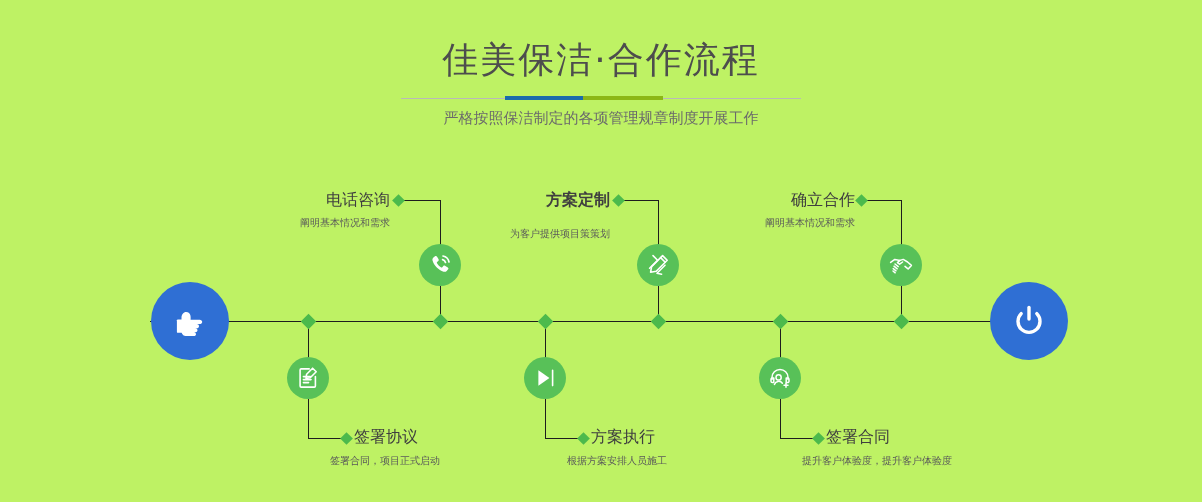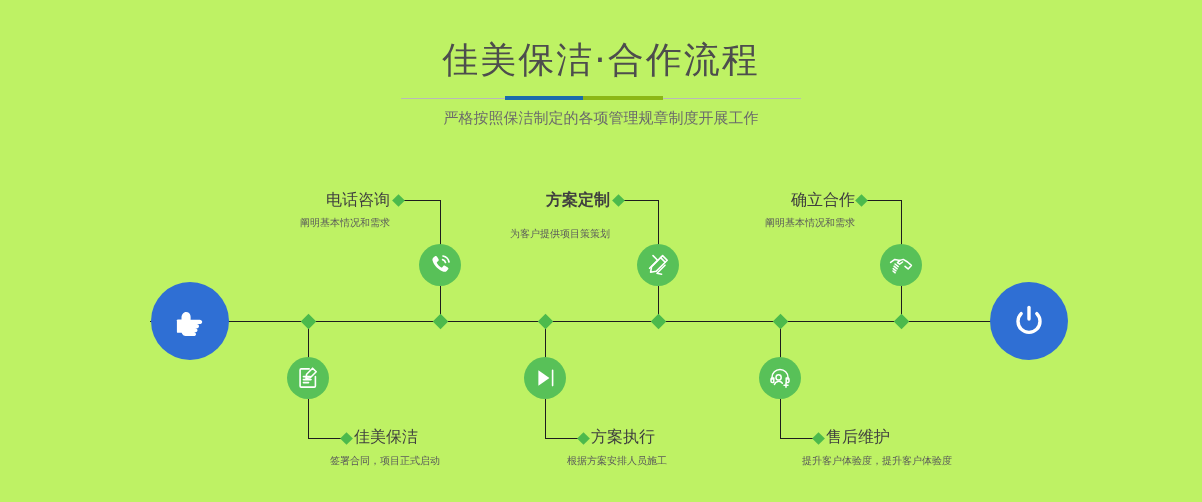--- a/index.html
+++ b/index.html
@@ -276,21 +276,21 @@
       <span>
         <svg width="26" height="26" viewBox="0 0 26 26" fill="none" stroke="#ffffff" stroke-width="1.6" stroke-linecap="round" stroke-linejoin="round">
           <path d="M20.4 11.6V21c0 .6-.5 1.1-1.1 1.1H6.2c-.6 0-1.1-.5-1.1-1.1V5.0c0-.6.5-1.1 1.1-1.1h8.0"></path>
           <path d="M8.4 11.6h7.0"></path>
           <path d="M8.4 14.6h7.6"></path>
           <path d="M8.4 17.6h5.2"></path>
           <path d="M17.6 3.2l3.6 3.6-6.0 6.0-4.2.6.6-4.2z"></path>
         </svg>
       </span>
     </div>
-    <div class="node-label" style="left:354px; top:427px;">佳美保洁</div>
+    <div class="node-label" style="left:354px; top:427px;">签署协议</div>
     <div class="node-desc" style="left:330px; top:452px;">签署合同，项目正式启动</div>
   </div>
 
   <div class="branch">
     <div class="vline" style="left:545px; top:321px; height:117px;"></div>
     <div class="hline" style="left:545px; top:438px; width:38px;"></div>
     <div class="diamond" style="left:579px; top:434px;"></div>
     <div class="axis-diamond" style="left:540px; top:316px;"></div>
     <div class="node-icon" style="left:524px; top:357px;">
       <span>
@@ -315,17 +315,17 @@
           <path d="M5.0 14.4v-2.0a8.0 8.0 0 0 1 16.0 0v2.0"></path>
           <path d="M5.0 13.0h1.8v4.6H5.4a1.4 1.4 0 0 1-1.4-1.4v-1.8a1.4 1.4 0 0 1 1.0-1.4z"></path>
           <path d="M21.0 13.0h-1.8v4.6h1.4a1.4 1.4 0 0 0 1.4-1.4v-1.8a1.4 1.4 0 0 0-1.0-1.4z"></path>
           <circle cx="11.6" cy="12.4" r="2.6"></circle>
           <path d="M7.4 19.4a4.6 4.6 0 0 1 8.0-1.2"></path>
           <path d="M19.0 18.2v4.0"></path>
           <path d="M17.0 20.2h4.0"></path>
         </svg>
       </span>
     </div>
-    <div class="node-label" style="left:826px; top:427px;">售后维护</div>
+    <div class="node-label" style="left:826px; top:427px;">签署合同</div>
     <div class="node-desc" style="left:802px; top:452px;">提升客户体验度，提升客户体验度</div>
   </div>
 
 </div>
 
 </body></html>

